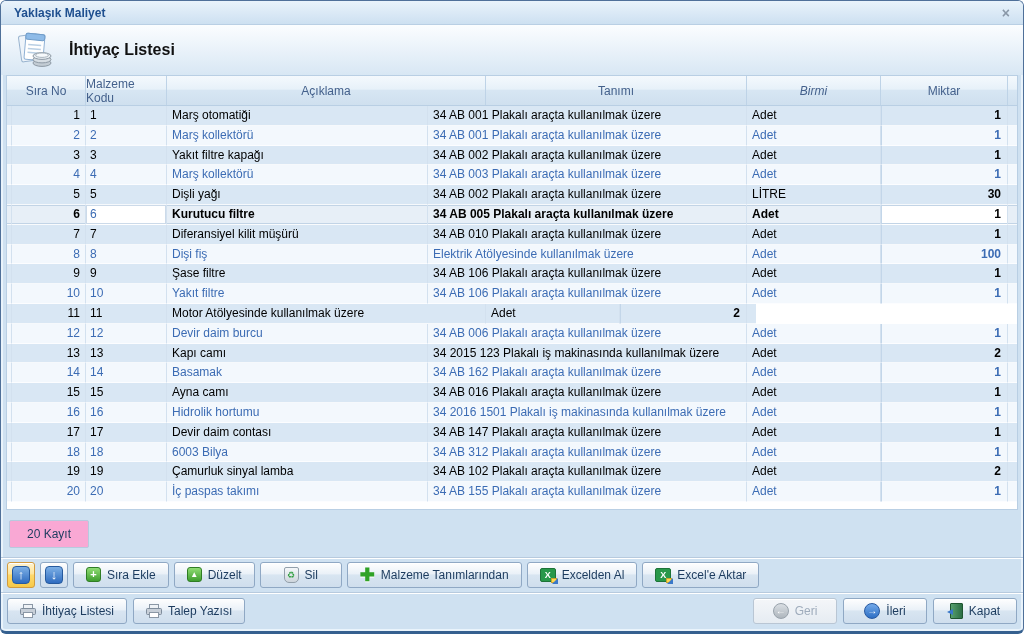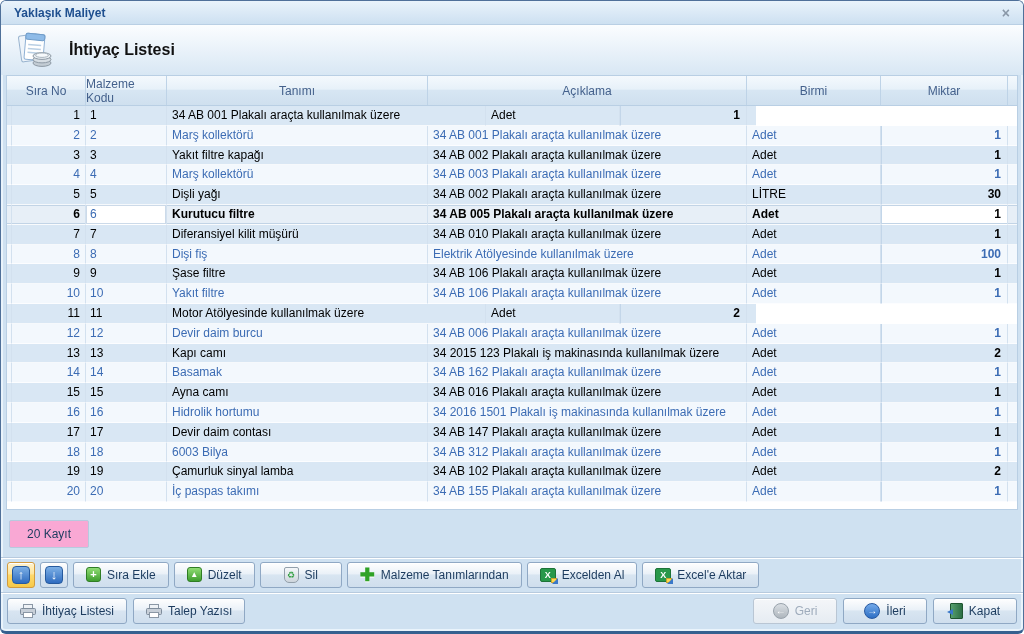--- a/index.html
+++ b/index.html
@@ -42,21 +42,21 @@
   .c-lstrip{ width:5px; }
   .c-sira{ width:74px; text-align:right; padding-right:5px; }
   .c-kod{ width:81px; padding-left:4px; }
   .c-tanim{ width:261px; padding-left:5px; }
   .c-aciklama{ width:319px; padding-left:5px; }
   .c-birim{ width:134px; padding-left:5px; }
   .c-miktar{ width:127px; text-align:right; padding-right:6px; font-weight:bold;
              background:#fff; border-left:1px solid #c3d6e9; }
   .c-strip{ width:9px; border-right:none; background:#f2f7fc; }
   .h-sira{ width:79px; } .h-kod{ width:81px; } .h-tanim{ width:261px; }
-  .h-aciklama{ width:319px; } .h-birim{ width:134px; } .h-miktar{ width:127px; }
+  .h-aciklama{ width:319px; } .h-birim{ width:134px;font-style:italic; } .h-miktar{ width:127px; }
   .h-strip{ width:9px; border-right:none; }
   .trow.odd  .tc{ background:#d9e7f4; color:#000; }
   .trow.even .tc{ background:#f3f8fd; color:#3c6cb4; }
   .trow.odd  .c-lstrip,{ background:#cfe0ef; }
   .trow .c-miktar{ background:#fff; }
   .trow.sel .tc{ background:#e7eff7; color:#000; font-weight:bold;
                  box-shadow: inset 0 1px 0 #c2d4e6, inset 0 -1px 0 #c2d4e6; }
   .trow.sel .c-kod{ background:#fff; color:#3c6cb4; font-weight:normal;
                     box-shadow: inset 0 0 0 1px #ccdae9; }
   .trow.sel .c-miktar{ background:#fff; }
@@ -140,31 +140,32 @@
         <ellipse cx="27" cy="23.2" rx="6.5" ry="2.2" fill="#f7fafc" stroke="#aab5bf"></ellipse>
       </g>
     </svg>
     <span class="htitle">İhtiyaç Listesi</span>
   </div>
 
   <div class="grid">
     <div class="ghead">
       <div class="ghc h-sira">Sıra No</div>
       <div class="ghc h-kod">Malzeme Kodu</div>
+      <div class="ghc h-aciklama">Açıklama</div>
       <div class="ghc h-tanim">Tanımı</div>
-      <div class="ghc h-aciklama">Açıklama</div>
       <div class="ghc h-birim">Birmi</div>
       <div class="ghc h-miktar">Miktar</div>
       <div class="ghc h-strip"></div>
     </div>
     <div class="gbody">
         <div class="trow odd">
           <div class="tc c-lstrip"></div>
           <div class="tc c-sira">1</div>
           <div class="tc c-kod">1</div>
+          <div class="tc c-tanim">Marş otomatiği</div>
           <div class="tc c-aciklama">34 AB 001 Plakalı araçta kullanılmak üzere</div>
           <div class="tc c-birim">Adet</div>
           <div class="tc c-miktar">1</div>
           <div class="tc c-strip"></div>
         </div>
         <div class="trow even">
           <div class="tc c-lstrip"></div>
           <div class="tc c-sira">2</div>
           <div class="tc c-kod">2</div>
           <div class="tc c-tanim">Marş kollektörü</div>

